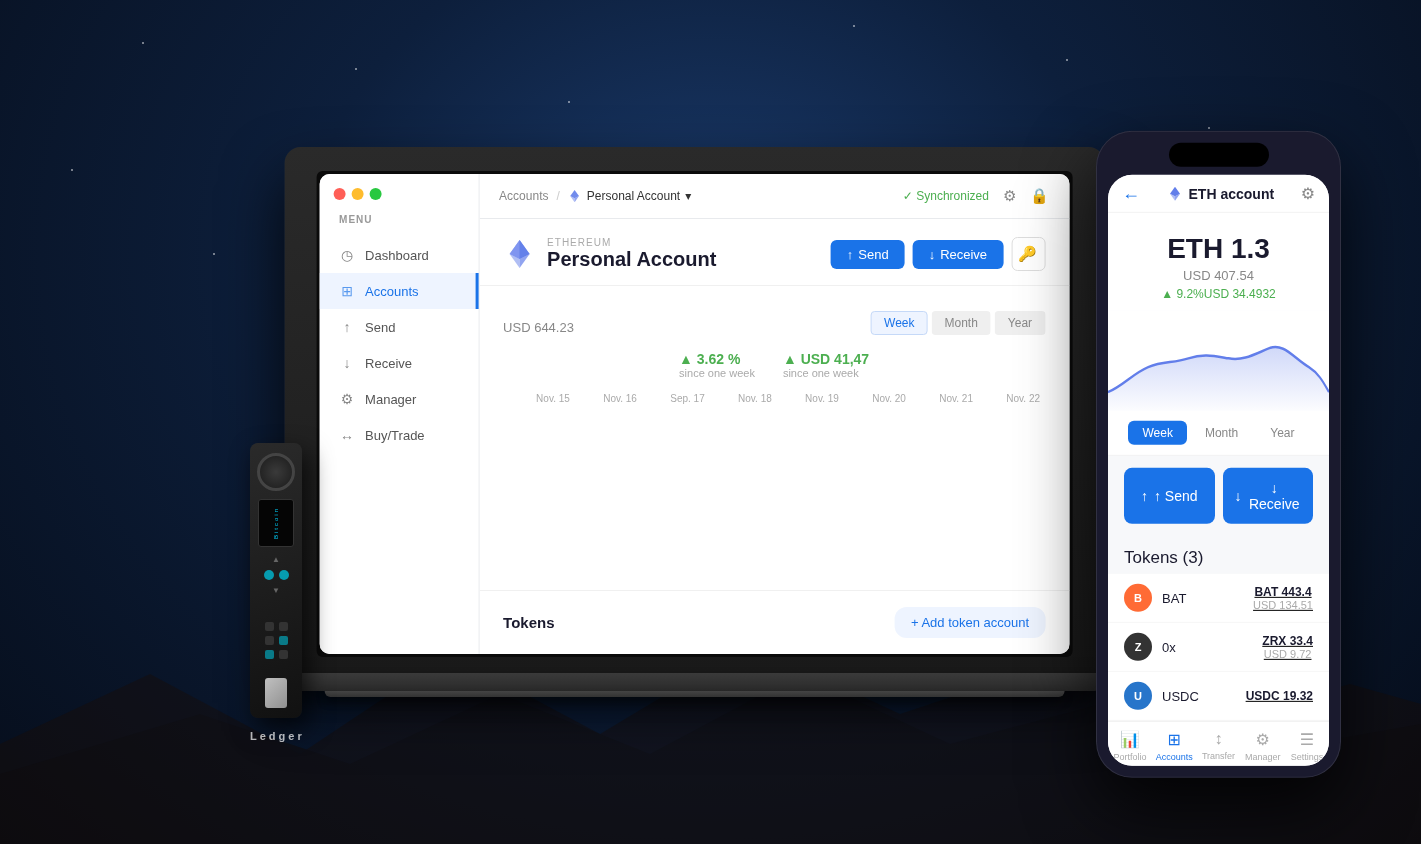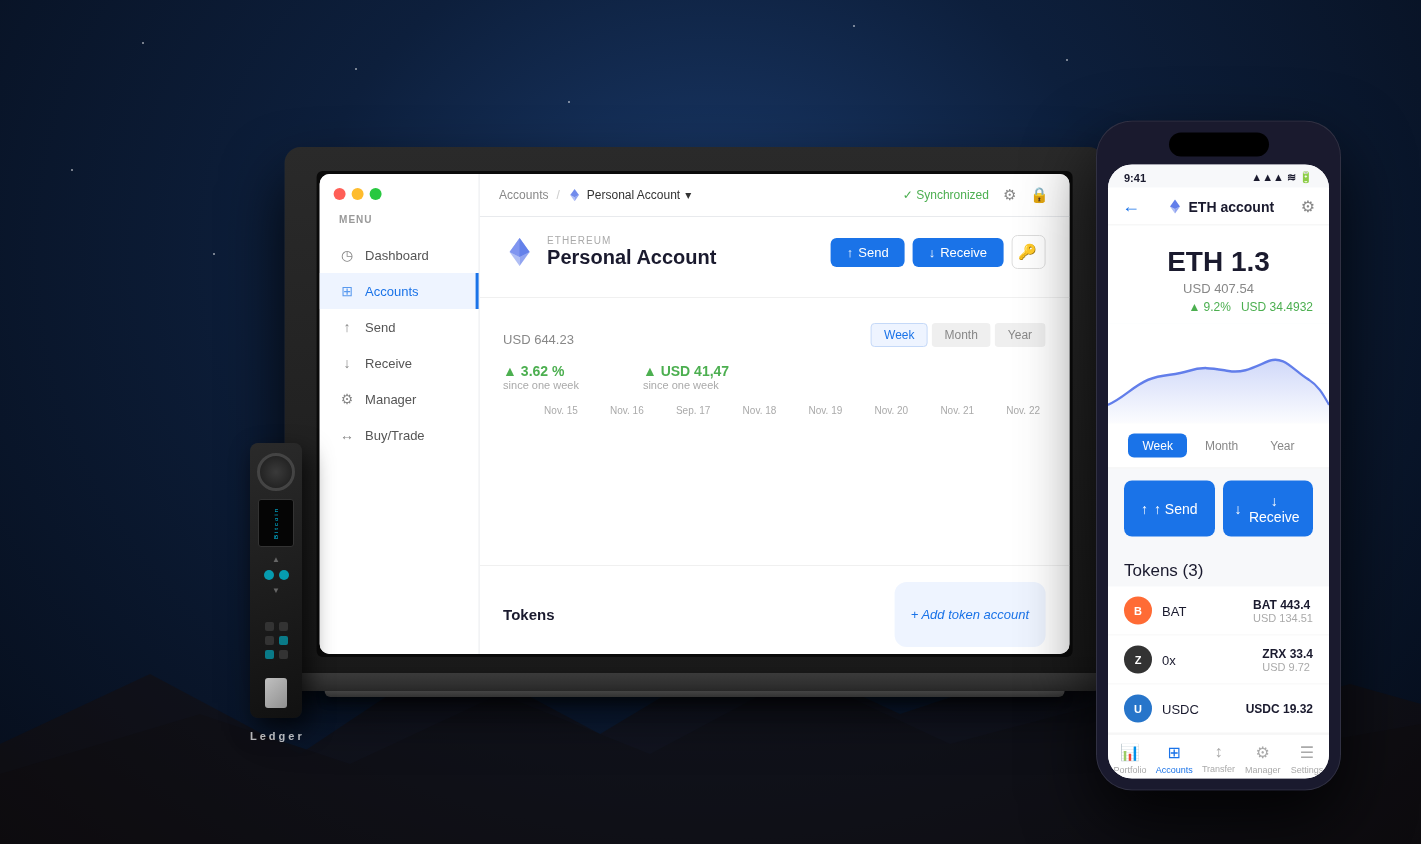--- a/index.html
+++ b/index.html
@@ -131,21 +131,21 @@
       font-size: 12px;
       color: #4caf50;
     }
     .topbar-icon { font-size: 15px; color: #888; cursor: pointer; }
 
     
     .account-header {
       display: flex;
       align-items: center;
       justify-content: space-between;
-      padding: 18px 24px 28px;
+      padding: 18px 24px 14px;
       background: #fff;
       border-bottom: 1px solid #f0f0f0;
     }
 
     .account-title-area {
       display: flex;
       align-items: center;
       gap: 12px;
     }
 
@@ -241,22 +241,23 @@
     }
 
     .time-btn.active {
       background: #eef4ff;
       color: #1a73e8;
       border-color: #c5d9f8;
     }
 
     .stats-row {
       display: flex;
-      gap: 64px;
+      gap: 28px;
       margin-bottom: 14px;
+      justify-content: center;
     }
 
     .stat-item .stat-value {
       font-size: 14px;
       font-weight: 600;
       color: #4caf50;
     }
 
     .stat-item .stat-label {
       font-size: 11px;
@@ -308,25 +309,24 @@
     .tokens-label {
       font-size: 15px;
       font-weight: 600;
       color: #1a1a2e;
     }
 
     .btn-add-token {
       background: #eef4ff;
       color: #1a73e8;
       border: none;
-      padding: 25px 16px;
+      padding: 8px 16px;
       border-radius: 12px;
       font-size: 13px;
       cursor: pointer;
-      font-style: italic;
     }
 
     
     .phone-container {
       position: absolute;
       right: 80px;
       top: 50%;
       transform: translateY(-45%);
       z-index: 20;
     }
@@ -404,22 +404,21 @@
     }
 
     .phone-usd-amount {
       font-size: 13px;
       color: #888;
       margin: 3px 0;
     }
 
     .phone-gains {
       display: flex;
-      gap: 10px;
-      justify-content: flex-end;
+      justify-content: center;
       font-size: 12px;
       color: #4caf50;
       margin-top: 4px;
     }
 
     
     .phone-chart {
       height: 100px;
       background: #fff;
       position: relative;
@@ -507,21 +506,21 @@
       flex-shrink: 0;
     }
 
     .token-name {
       font-size: 13px;
       font-weight: 500;
       color: #1a1a2e;
       flex: 1;
     }
 
-    .token-balance { text-align: left; }
+    .token-balance { text-align: center; text-decoration: underline; }
     .token-amount { font-size: 12px; font-weight: 600; color: #1a1a2e; }
     .token-usd { font-size: 11px; color: #aaa; }
 
     
     .phone-bottom-nav {
       display: flex;
       background: #fff;
       border-top: 1px solid #f0f0f0;
       padding: 8px 0 4px;
     }
@@ -688,21 +687,21 @@
                 <div class="stat-value">▲ 3.62 %</div>
                 <div class="stat-label">since one week</div>
               </div>
               <div class="stat-item">
                 <div class="stat-value">▲ USD 41,47</div>
                 <div class="stat-label">since one week</div>
               </div>
             </div>
 
             <div class="chart-wrapper">
-              <div class="chart-labels" style="margin-left:36px;">
+              <div class="chart-labels" style="margin-left:28px;">
                 <span class="chart-label">Nov. 15</span>
                 <span class="chart-label">Nov. 16</span>
                 <span class="chart-label">Sep. 17</span>
                 <span class="chart-label">Nov. 18</span>
                 <span class="chart-label">Nov. 19</span>
                 <span class="chart-label">Nov. 20</span>
                 <span class="chart-label">Nov. 21</span>
                 <span class="chart-label">Nov. 22</span>
               </div>
             </div>
@@ -719,24 +718,20 @@
 
   <div style="background:linear-gradient(180deg,#3a3a3a,#2a2a2a);height:18px;border-radius:0 0 10px 10px;box-shadow:0 8px 20px rgba(0,0,0,0.5);"></div>
   <div style="background:linear-gradient(180deg,#444,#333);height:6px;border-radius:0 0 20px 20px;margin:0 40px;box-shadow:0 4px 10px rgba(0,0,0,0.4);"></div>
 </div>
 
 <div class="phone-container">
   <div class="phone">
     <div class="phone-notch"></div>
     <div class="phone-screen">
 
-      <div class="phone-statusbar">
-        <span>9:41</span>
-        <span>▲▲▲ ≋ 🔋</span>
-      </div>
 
       <div class="phone-header">
         <span class="phone-back">←</span>
         <div class="phone-title">
           <svg width="16" height="16" viewBox="0 0 32 32">
             <polygon points="16,2 26,16 16,21 6,16" fill="#627eea"></polygon>
             <polygon points="16,21 26,16 16,30" fill="#627eea" opacity="0.7"></polygon>
             <polygon points="16,21 6,16 16,30" fill="#627eea" opacity="0.5"></polygon>
           </svg>
           <span>ETH account</span>

